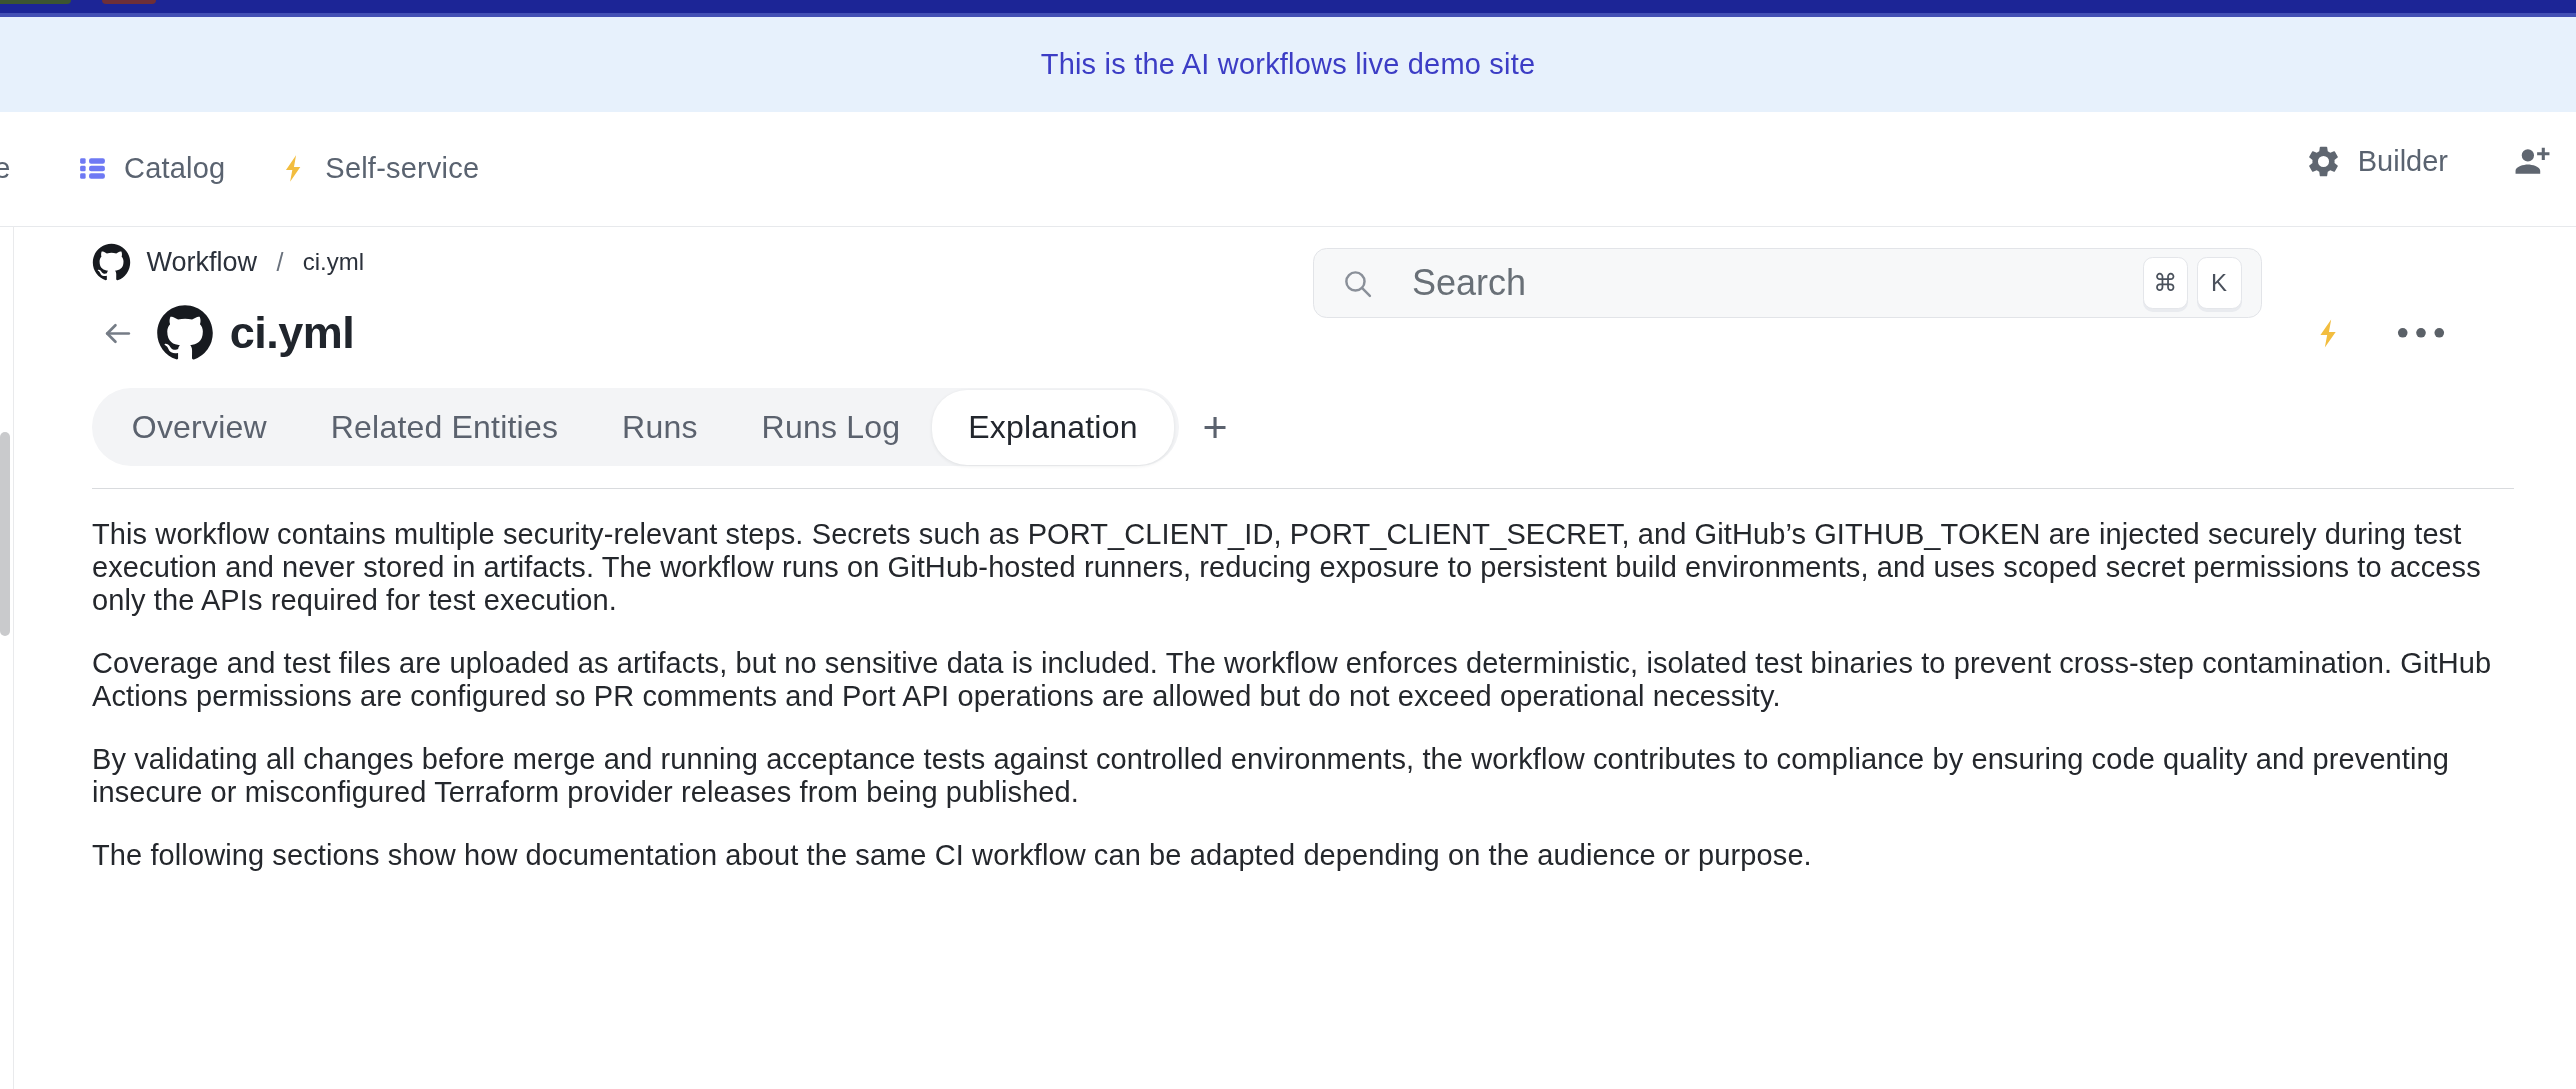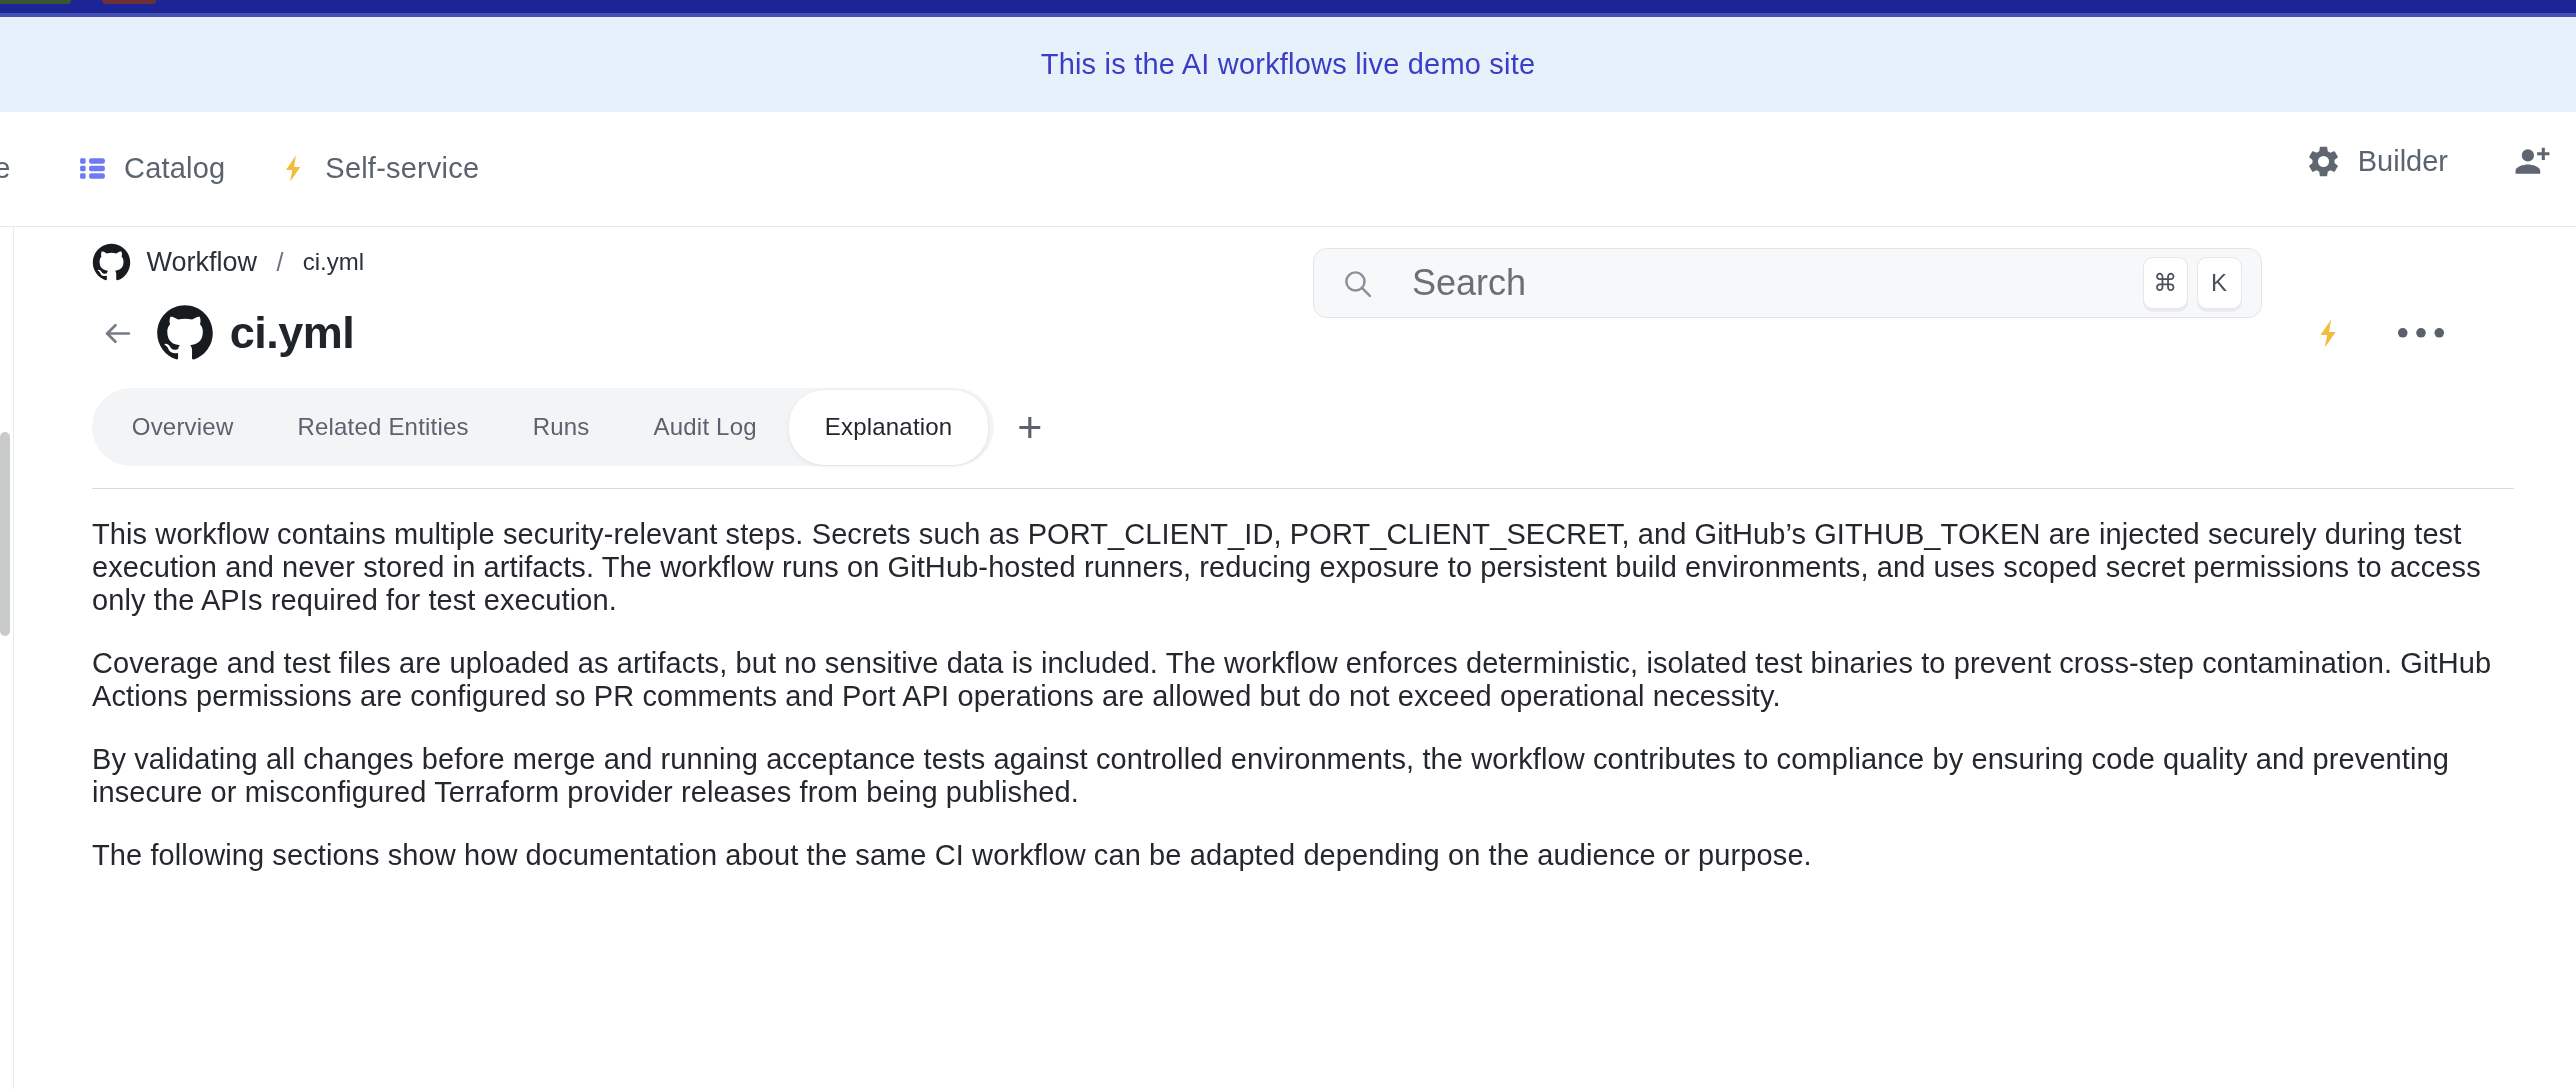--- a/index.html
+++ b/index.html
@@ -78,21 +78,21 @@
   .entity-title { margin-left:15.5px; color:#20252c; font-size:45px; font-weight:700; letter-spacing:-0.5px; }
   .entity-actions { margin-left:auto; display:flex; align-items:center; gap:50px; padding-right:68px; }
   .icon-btn { cursor:pointer; display:flex; align-items:center; }
 
   .tabs-row { display:flex; align-items:center; margin-top:21.4px; }
   .tabs-bar {
     display:inline-flex; align-items:center; height:78px;
     background:#f3f4f6; border-radius:41px; padding:0 5.8px 0 7.8px;
   }
   .tab {
-    padding:0 32px; color:#5b626e; font-size:24px; letter-spacing:0.2px;
+    padding:0 32px; color:#5b626e; font-size:32px; letter-spacing:0.2px;
     cursor:pointer; white-space:nowrap;
   }
   .tab.active {
     background:#ffffff; color:#22262d; font-weight:500;
     height:75px; display:flex; align-items:center; border-radius:35px;
     padding:0 36px; box-shadow:0 1px 3.9px rgba(27,31,36,.09);
   }
   .tab-add {
     margin-left:23px; color:#5b626e; font-size:43px; font-weight:300;
     cursor:pointer; line-height:1;
@@ -225,21 +225,21 @@
         </svg>
       </span>
     </div>
   </div>
 
   <div class="tabs-row">
     <div class="tabs-bar">
       <div class="tab">Overview</div>
       <div class="tab">Related Entities</div>
       <div class="tab">Runs</div>
-      <div class="tab">Audit Log</div>
+      <div class="tab">Runs Log</div>
       <div class="tab active">Explanation</div>
     </div>
     <div class="tab-add">+</div>
   </div>
 
   <hr class="doc-rule">
 
   <div class="doc-body">
     <p>This workflow contains multiple security-relevant steps. Secrets such as PORT_CLIENT_ID, PORT_CLIENT_SECRET, and GitHub’s GITHUB_TOKEN are injected securely during test execution and never stored in artifacts. The workflow runs on GitHub-hosted runners, reducing exposure to persistent build environments, and uses scoped secret permissions to access only the APIs required for test execution.</p>
     <p>Coverage and test files are uploaded as artifacts, but no sensitive data is included. The workflow enforces deterministic, isolated test binaries to prevent cross-step contamination. GitHub Actions permissions are configured so PR comments and Port API operations are allowed but do not exceed operational necessity.</p>

